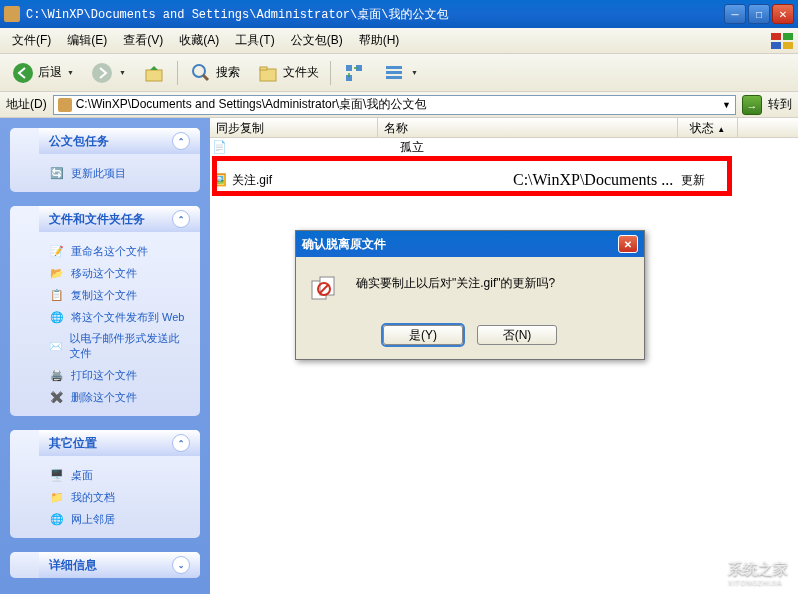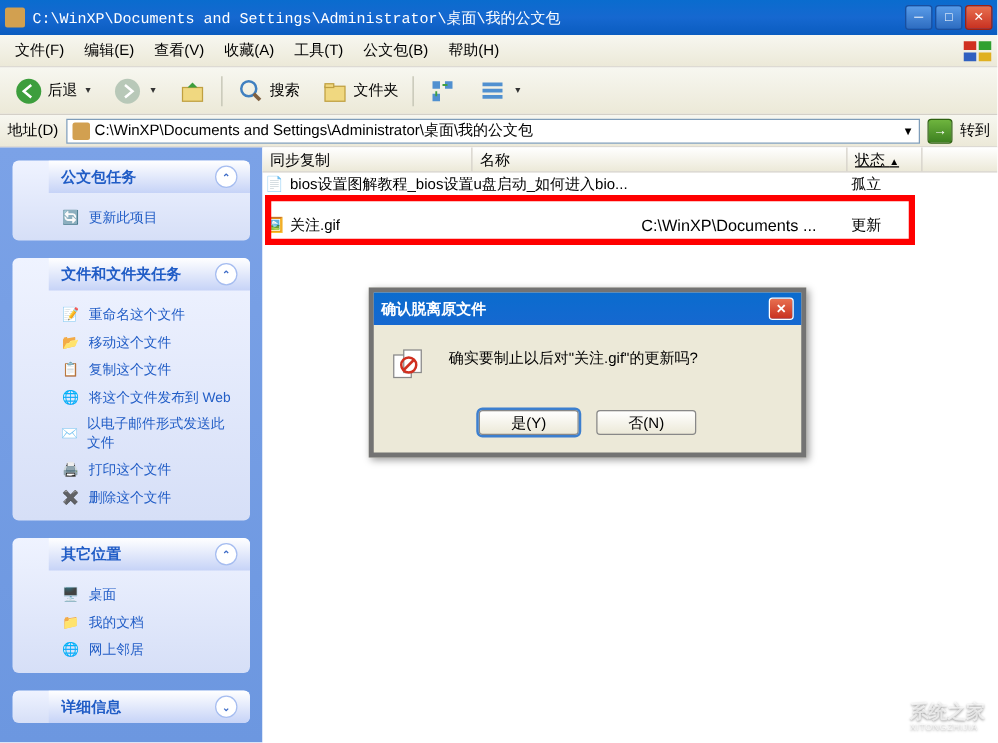--- a/index.html
+++ b/index.html
@@ -36,31 +36,31 @@
 .panel-header .collapse { margin-left: auto; width: 18px; height: 18px; border: 1px solid #a6bdf0; border-radius: 50%; background: #fff; display: flex; align-items: center; justify-content: center; font-size: 8px; color: #3c6bc7; cursor: pointer; }
 .panel-body { padding: 8px 10px; }
 .panel-link { display: flex; align-items: center; gap: 6px; font-size: 11px; color: #215dc6; padding: 3px 0; cursor: pointer; }
 .panel-link .link-icon { width: 16px; height: 16px; display: inline-flex; align-items: center; justify-content: center; }
 
 .filelist { flex: 1; background: #fff; position: relative; }
 .col-headers { height: 20px; background: linear-gradient(to bottom, #fff, #ece9d8); border-bottom: 1px solid #d4d0c8; display: flex; font-size: 12px; }
 .col-headers .col { padding: 2px 6px; border-right: 1px solid #d4d0c8; }
 .col-name { width: 300px; }
 .col-sync { width: 168px; }
-.col-status { width: 60px; text-align: left; text-decoration: underline; }
+.col-status { width: 60px; text-align: center; }
 
 .file-row { display: flex; align-items: center; height: 18px; font-size: 12px; padding: 0 2px; }
 .file-row .fr-icon { width: 16px; height: 14px; margin-right: 4px; display: inline-flex; align-items: center; justify-content: center; }
 .file-row .fr-name { width: 281px; white-space: nowrap; overflow: hidden; text-overflow: ellipsis; }
-.file-row .fr-sync { width: 168px; font-family: Liberation Sans, sans-serif; font-size: 13px; }
+.file-row .fr-sync { width: 168px; font-family: Liberation Serif, serif; font-size: 16px; }
 .file-row .fr-status { width: 60px; }
 
 .highlight-box { position: absolute; border: 5px solid #ff0000; background: rgba(255,255,255,0); pointer-events: none; }
 
-.dialog { position: absolute; left: 295px; top: 230px; width: 350px; background: #ece9d8; border: 4px solid #737373; box-shadow: 2px 2px 6px rgba(0,0,0,0.4); }
+.dialog { position: absolute; left: 295px; top: 230px; width: 350px; background: #ece9d8; border: 1px solid #737373; box-shadow: 2px 2px 6px rgba(0,0,0,0.4); }
 .dialog-title { height: 26px; background: linear-gradient(to bottom, #0a6cce, #1668d0); color: #fff; font-size: 12px; font-weight: bold; display: flex; align-items: center; padding: 0 6px; }
 .dialog-title .close-x { margin-left: auto; width: 20px; height: 18px; background: linear-gradient(to bottom, #e87050, #c83020); border: 1px solid #fff; border-radius: 3px; display: flex; align-items: center; justify-content: center; font-size: 10px; cursor: pointer; }
 .dialog-body { padding: 18px 14px 10px; display: flex; gap: 14px; font-size: 12px; }
 .dialog-icon { width: 32px; height: 32px; }
 .dialog-buttons { display: flex; justify-content: center; gap: 14px; padding: 8px 0 14px; }
 .dlg-btn { width: 80px; height: 20px; background: linear-gradient(to bottom, #fff, #ece9d8); border: 1px solid #888; border-radius: 3px; font-size: 12px; cursor: pointer; }
 .dlg-btn.focus { outline: 2px solid #3c7fcf; outline-offset: 0; }
 
 .watermark { position: absolute; right: 10px; bottom: 8px; color: rgba(255,255,255,0.65); font-size: 13px; display: flex; align-items: center; gap: 6px; text-shadow: 0 1px 2px rgba(0,0,0,0.4); }
 .watermark .wm-logo { width: 26px; height: 26px; border: 2px solid rgba(255,255,255,0.65); border-radius: 4px; transform: rotate(45deg); }
@@ -263,21 +263,20 @@
 
   <div class="filelist">
     <div class="col-headers">
       <div class="col col-sync">同步复制</div>
       <div class="col col-name">名称</div>
       <div class="col col-status"><span>状态</span> <span style="font-size:8px">▲</span></div>
     </div>
 
     <div class="file-row">
       <span class="fr-icon">📄</span>
-      <span class="fr-name">bios设置图解教程_bios设置u盘启动_如何进入bio...</span>
       <span class="fr-sync"></span>
       <span class="fr-status">孤立</span>
     </div>
 
     <div class="highlight-box" style="left:2px; top:38px; width:520px; height:40px;"></div>
 
     <div class="file-row" style="margin-top:15px">
       <span class="fr-icon">🖼️</span>
       <span class="fr-name">关注.gif</span>
       <span class="fr-sync">C:\WinXP\Documents ...</span>

